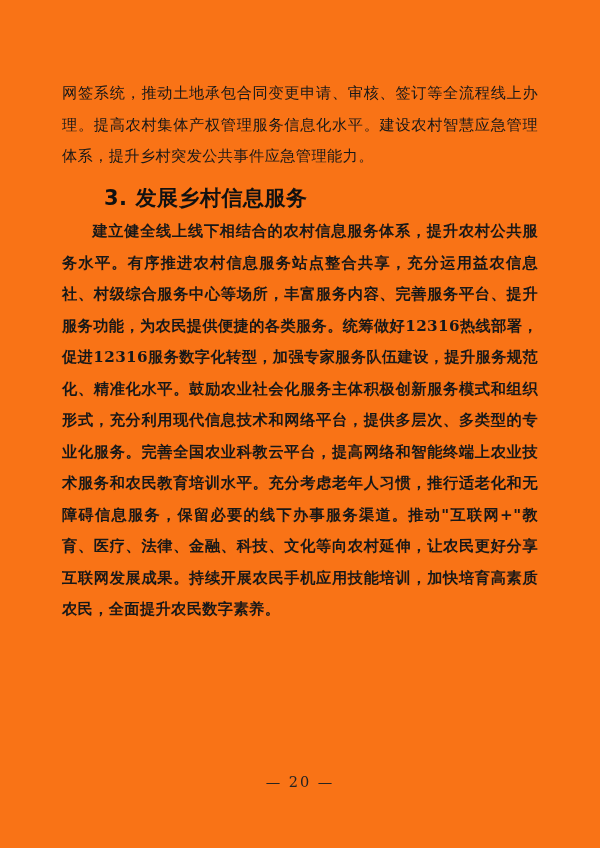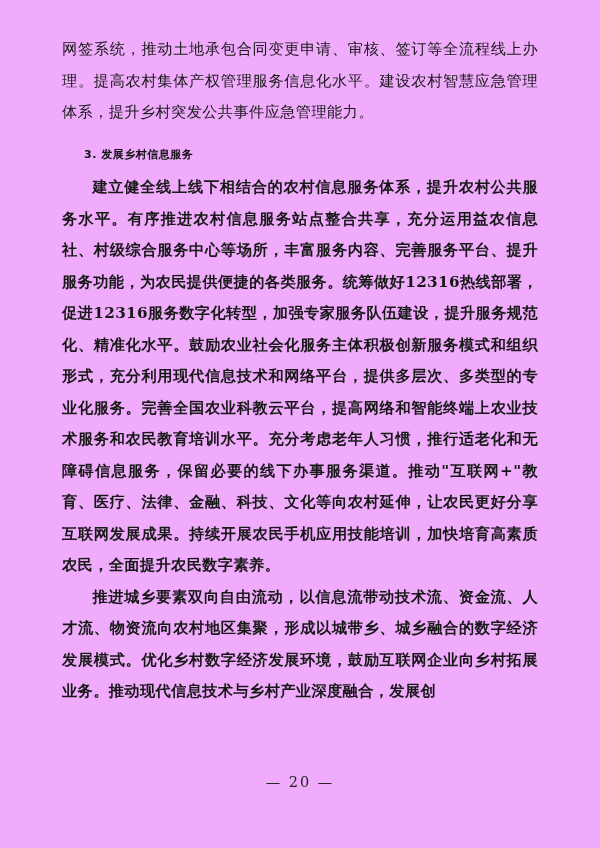--- a/index.html
+++ b/index.html
@@ -11,43 +11,43 @@
     height: 848px;
     background: #ffffff;
     font-family: "DejaVu Serif", "Liberation Serif", serif;
     color: #1b1b1b;
     overflow: hidden;
   }
   .page {
     position: relative;
     width: 600px;
     height: 848px;
-    background: #f0abfc;
+    background: #f97316;
     box-sizing: border-box;
-    padding: 34px 62px 0 62px;
+    padding: 78px 62px 0 62px;
   }
   .doc-body {
     width: 476px;
   }
   p.para {
     margin: 0;
     font-size: 15.2px;
     line-height: 31.5px;
     letter-spacing: 0.4px;
     text-align: justify;
     text-justify: inter-ideograph;
     color: #181818;
   }
   p.indent {
     text-indent: 2em;
     font-weight: bold;
   }
   h3.section-heading {
     margin: 10px 0 2px 0;
-    font-size: 11px;
+    font-size: 21px;
     line-height: 31.5px;
     letter-spacing: 0.5px;
     font-weight: bold;
     text-indent: 2em;
     color: #111111;
     font-family: "DejaVu Sans", "Liberation Sans", sans-serif;
   }
   .footer {
     position: absolute;
     left: 0;
@@ -68,20 +68,19 @@
 <div class="page">
   <div class="doc-body">
 
     <p class="para">网签系统，推动土地承包合同变更申请、审核、签订等全流程线上办理。提高农村集体产权管理服务信息化水平。建设农村智慧应急管理体系，提升乡村突发公共事件应急管理能力。</p>
 
     <h3 class="section-heading">3. 发展乡村信息服务</h3>
 
     <p class="para indent">建立健全线上线下相结合的农村信息服务体系，提升农村公共服务水平。有序推进农村信息服务站点整合共享，充分运用益农信息社、村级综合服务中心等场所，丰富服务内容、完善服务平台、提升服务功能，为农民提供便捷的各类服务。统筹做好12316热线部署，促进12316服务数字化转型，加强专家服务队伍建设，提升服务规范化、精准化水平。鼓励农业社会化服务主体积极创新服务模式和组织形式，充分利用现代信息技术和网络平台，提供多层次、多类型的专业化服务。完善全国农业科教云平台，提高网络和智能终端上农业技术服务和农民教育培训水平。充分考虑老年人习惯，推行适老化和无障碍信息服务，保留必要的线下办事服务渠道。推动"互联网+"教育、医疗、法律、金融、科技、文化等向农村延伸，让农民更好分享互联网发展成果。持续开展农民手机应用技能培训，加快培育高素质农民，全面提升农民数字素养。</p>
 
 
-    <p class="para indent">推进城乡要素双向自由流动，以信息流带动技术流、资金流、人才流、物资流向农村地区集聚，形成以城带乡、城乡融合的数字经济发展模式。优化乡村数字经济发展环境，鼓励互联网企业向乡村拓展业务。推动现代信息技术与乡村产业深度融合，发展创</p>
 
   </div>
 
   <div class="footer">
     <span class="page-number-wrap">— 20 —</span>
   </div>
 </div>
 
 </body></html>

